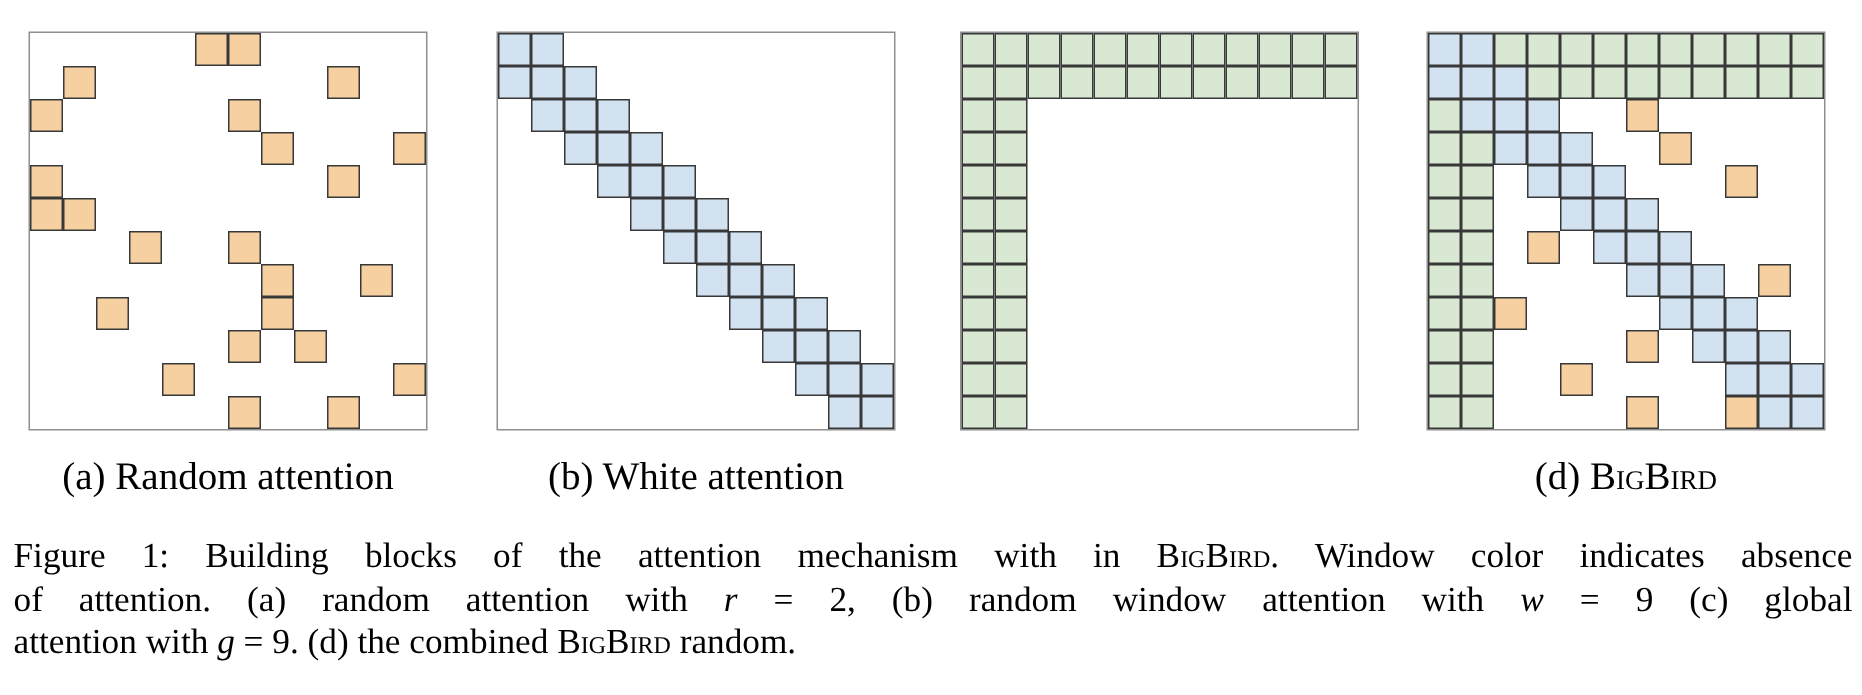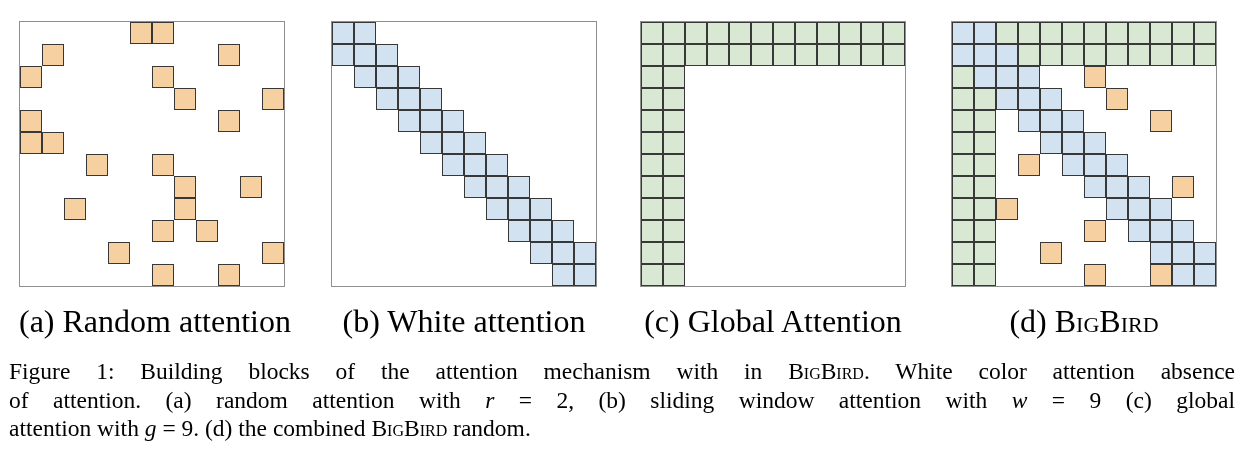--- a/index.html
+++ b/index.html
@@ -14,21 +14,21 @@
     position: relative; width: 264px; height: 264px;
     border: 1px solid var(--frame-border, #8f8f8f);
     background: #ffffff; box-sizing: content-box;
   }
   .cell {
     position: absolute; box-sizing: border-box;
     border: 1.3px solid var(--cell-border, #333333);
   }
   .panel-label {
     margin-top: 16px; text-align: center;
-    font-size: 32px; white-space: nowrap;
+    font-size: 26px; white-space: nowrap;
   }
   .caption { position: absolute; left: 9px; top: 357px; width: 1226px; }
   .caption-line { font-size: 23.5px; line-height: 28.5px; white-space: nowrap; }
   .caption-line.just { text-align: justify; text-align-last: justify; }
   .sc { font-variant: small-caps; }
   .mvar { font-style: italic; }
 </style>
 </head>
 <body>
 
@@ -144,21 +144,20 @@
         <div class="cell" style="left: 22px; top: 154px; width: 22px; height: 22px; background: rgb(217, 232, 211);"></div>
         <div class="cell" style="left: 0px; top: 176px; width: 22px; height: 22px; background: rgb(217, 232, 211);"></div>
         <div class="cell" style="left: 22px; top: 176px; width: 22px; height: 22px; background: rgb(217, 232, 211);"></div>
         <div class="cell" style="left: 0px; top: 198px; width: 22px; height: 22px; background: rgb(217, 232, 211);"></div>
         <div class="cell" style="left: 22px; top: 198px; width: 22px; height: 22px; background: rgb(217, 232, 211);"></div>
         <div class="cell" style="left: 0px; top: 220px; width: 22px; height: 22px; background: rgb(217, 232, 211);"></div>
         <div class="cell" style="left: 22px; top: 220px; width: 22px; height: 22px; background: rgb(217, 232, 211);"></div>
         <div class="cell" style="left: 0px; top: 242px; width: 22px; height: 22px; background: rgb(217, 232, 211);"></div>
         <div class="cell" style="left: 22px; top: 242px; width: 22px; height: 22px; background: rgb(217, 232, 211);"></div>
       </div>
-    <div class="panel-label"><span>(c) Global Attention</span></div>
   </section>
 
   <section class="panel" style="left:951px">
     <div class="grid">
         <div class="cell" style="left: 44px; top: 0px; width: 22px; height: 22px; background: rgb(217, 232, 211);"></div>
         <div class="cell" style="left: 66px; top: 0px; width: 22px; height: 22px; background: rgb(217, 232, 211);"></div>
         <div class="cell" style="left: 88px; top: 0px; width: 22px; height: 22px; background: rgb(217, 232, 211);"></div>
         <div class="cell" style="left: 110px; top: 0px; width: 22px; height: 22px; background: rgb(217, 232, 211);"></div>
         <div class="cell" style="left: 132px; top: 0px; width: 22px; height: 22px; background: rgb(217, 232, 211);"></div>
         <div class="cell" style="left: 154px; top: 0px; width: 22px; height: 22px; background: rgb(217, 232, 211);"></div>
@@ -236,18 +235,18 @@
         <div class="cell" style="left: 44px; top: 176px; width: 22px; height: 22px; background: rgb(246, 208, 161);"></div>
         <div class="cell" style="left: 132px; top: 198px; width: 22px; height: 22px; background: rgb(246, 208, 161);"></div>
         <div class="cell" style="left: 88px; top: 220px; width: 22px; height: 22px; background: rgb(246, 208, 161);"></div>
         <div class="cell" style="left: 132px; top: 242px; width: 22px; height: 22px; background: rgb(246, 208, 161);"></div>
         <div class="cell" style="left: 198px; top: 242px; width: 22px; height: 22px; background: rgb(246, 208, 161);"></div>
       </div>
     <div class="panel-label"><span>(d) </span><span class="sc">BigBird</span></div>
   </section>
 
   <div class="caption">
-    <div class="caption-line just"><span>Figure 1: Building blocks of the attention mechanism with in </span><span class="sc">BigBird</span><span>. White color attention absence</span></div>
-    <div class="caption-line just"><span>of attention. (a) random attention with </span><span class="mvar">r</span><span> = 2, (b) sliding window attention with </span><span class="mvar">w</span><span> = 9 (c) global</span></div>
+    <div class="caption-line just"><span>Figure 1: Building blocks of the attention mechanism with in </span><span class="sc">BigBird</span><span>. Window color indicates absence</span></div>
+    <div class="caption-line just"><span>of attention. (a) random attention with </span><span class="mvar">r</span><span> = 2, (b) random window attention with </span><span class="mvar">w</span><span> = 9 (c) global</span></div>
     <div class="caption-line"><span>attention with </span><span class="mvar">g</span><span> = 9. (d) the combined </span><span class="sc">BigBird</span><span> random.</span></div>
   </div>
 
 </div>
 
 </body></html>

